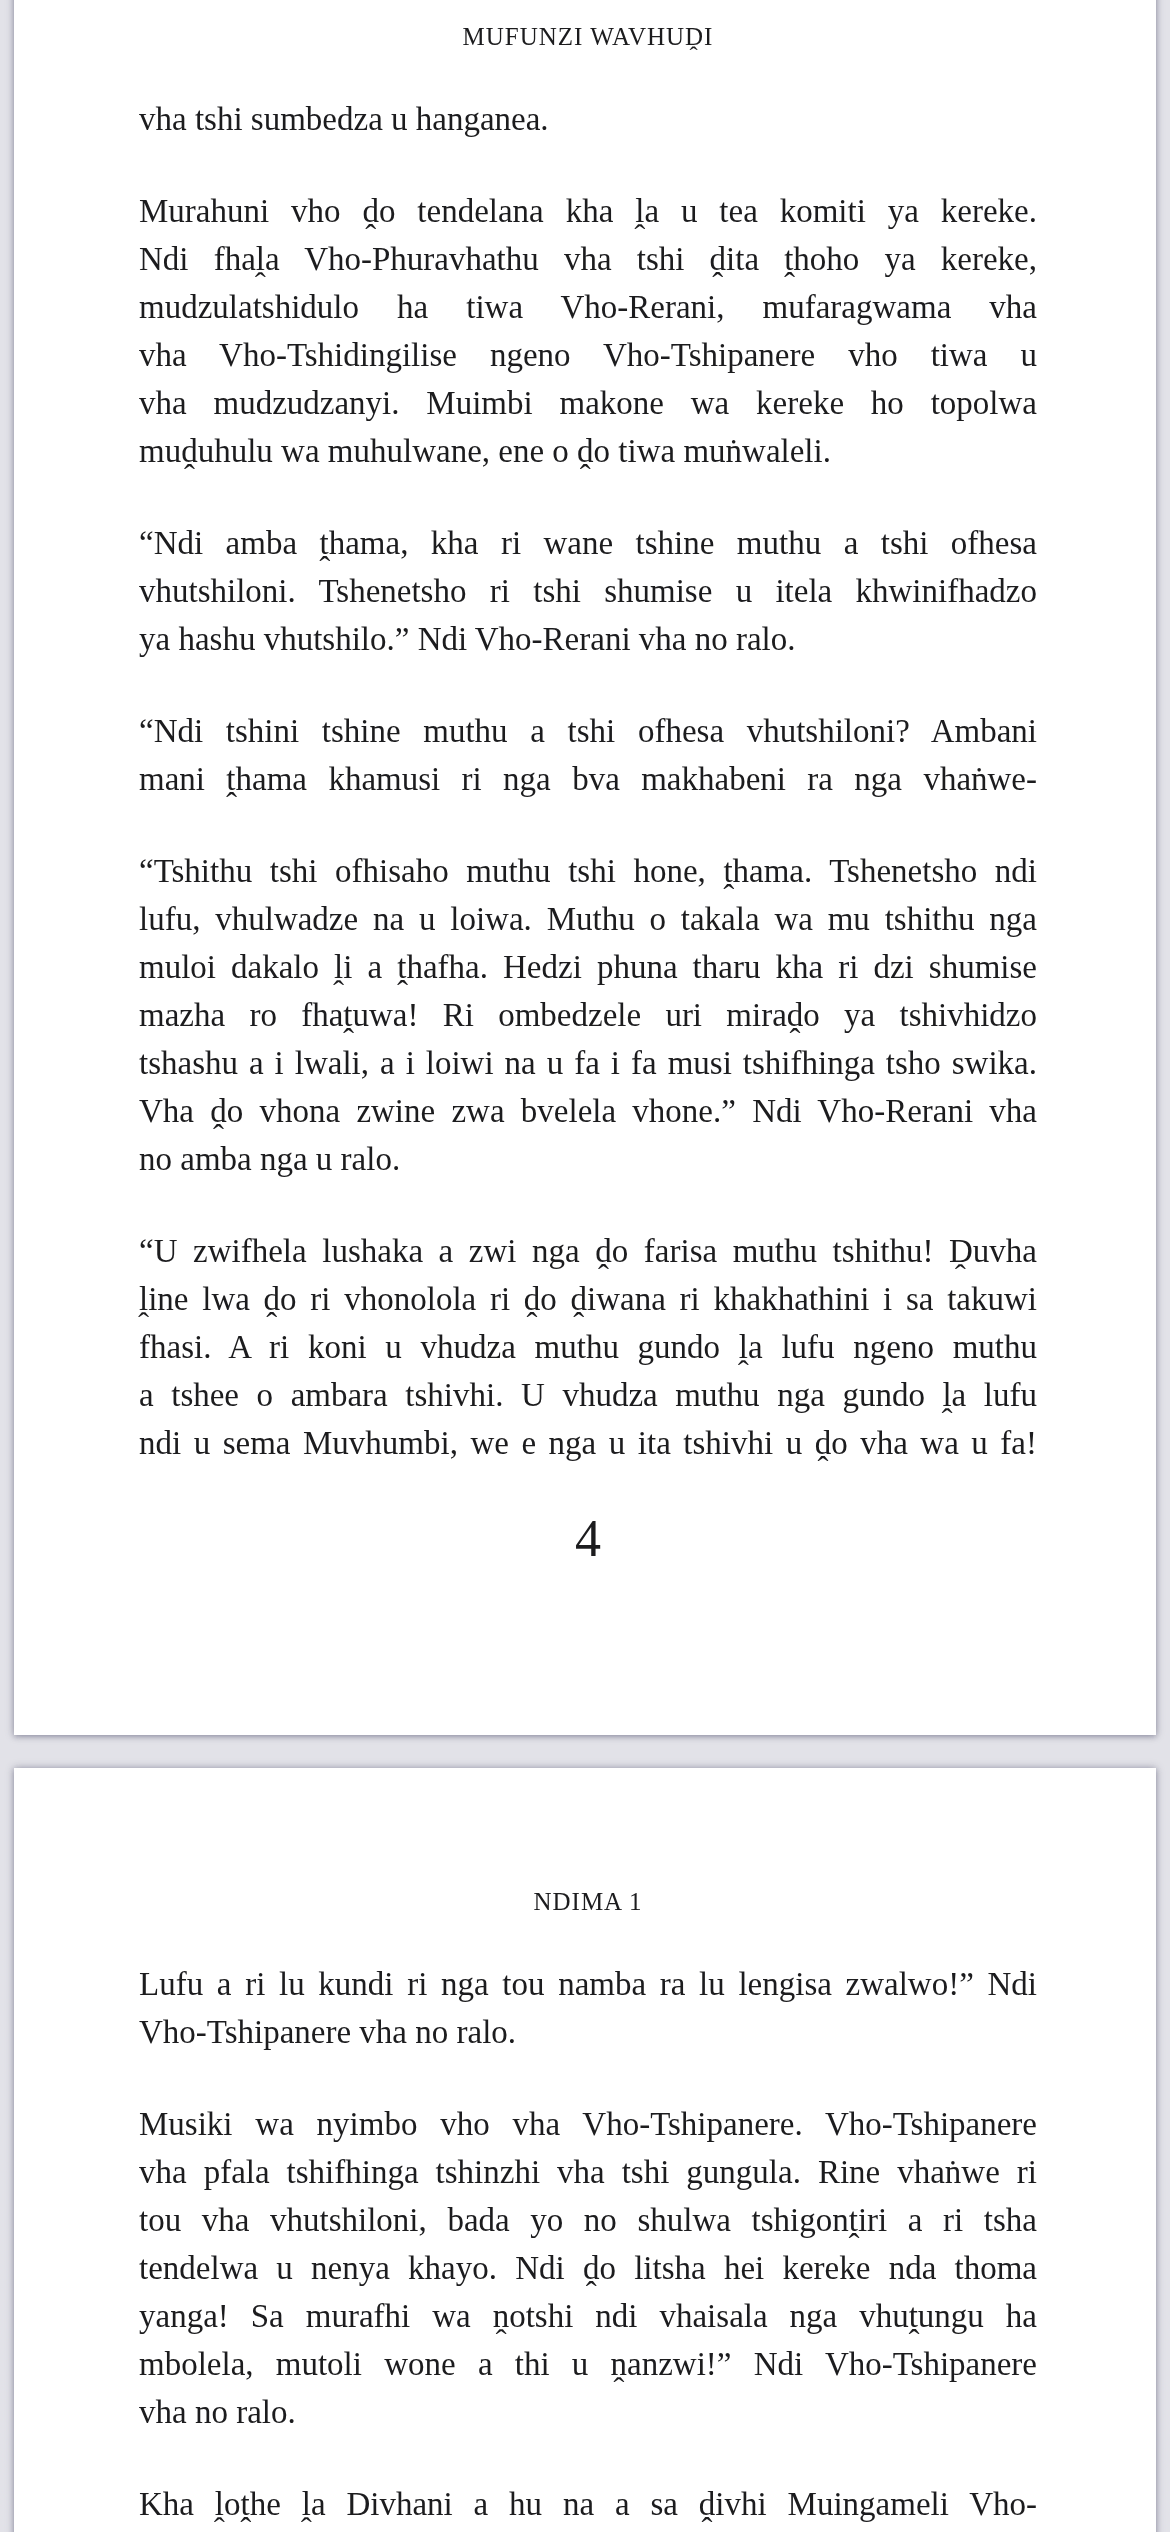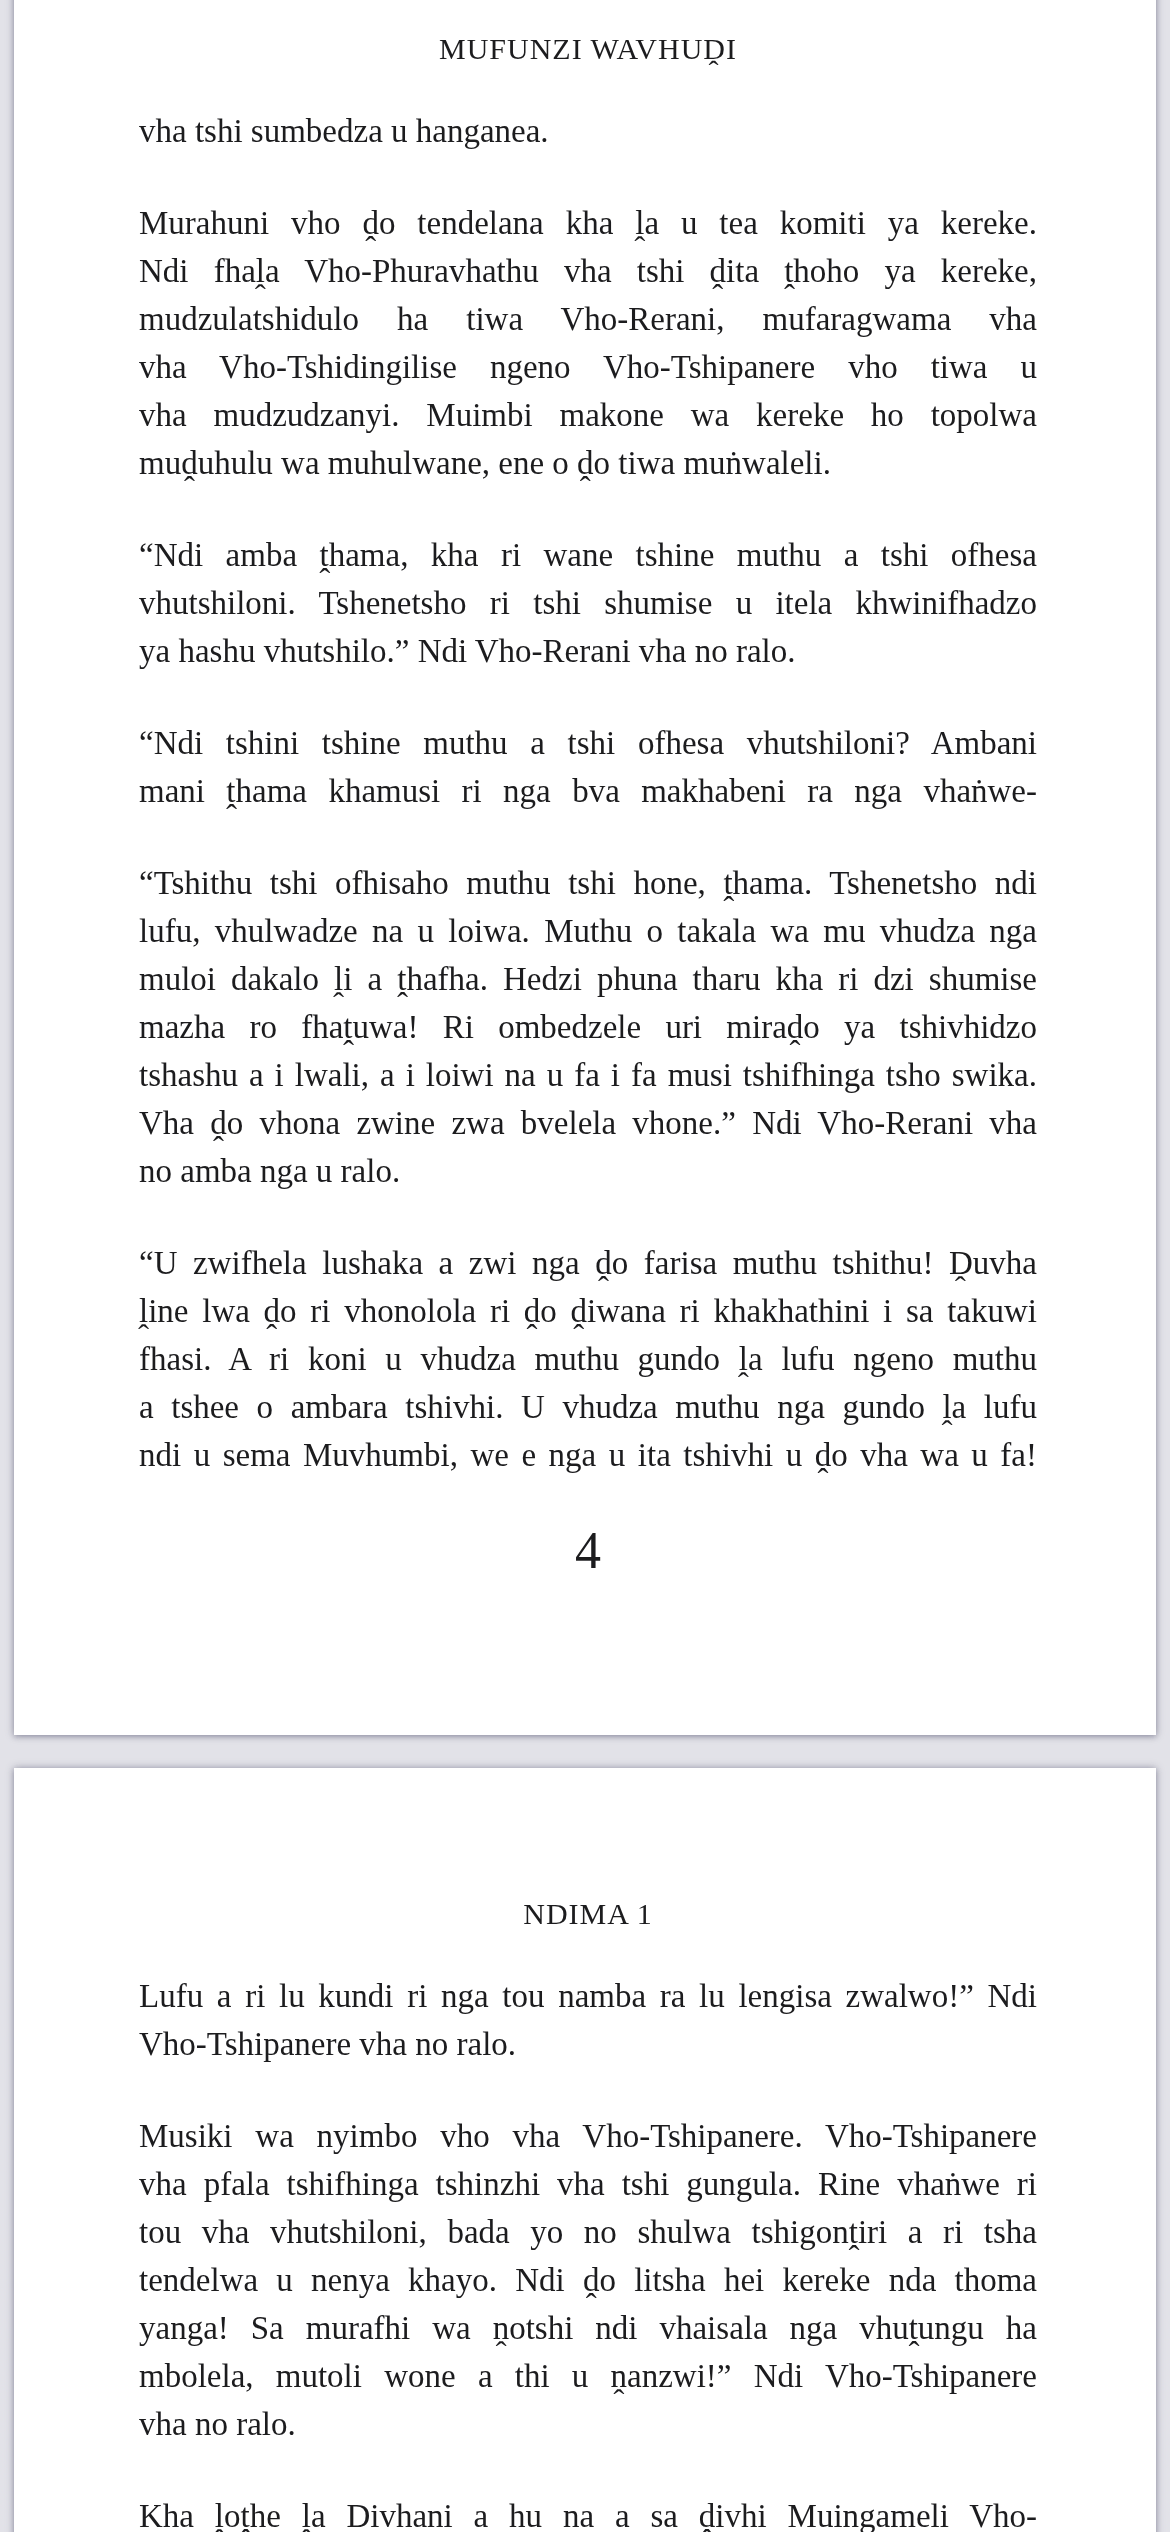--- a/index.html
+++ b/index.html
@@ -22,25 +22,25 @@
     height: 1832px;
     background: #ffffff;
     box-shadow: 0 0 8px rgba(60, 60, 90, 0.40), 0 2px 5px rgba(60, 60, 90, 0.25);
     box-sizing: border-box;
     padding: 118px 119px 0 125px;
   }
   #page-4 { top: -97px; }
   #page-5 { top: 1768px; }
   .running-header {
     text-align: center;
-    font-size: 30px;
+    font-size: 25px;
     line-height: 32px;
     letter-spacing: 1px;
     color: #1c1c1e;
-    margin: 12px 0 42px 0;
+    margin: 0 0 42px 0;
   }
   .body-text { }
   .para { margin: 0 0 44px 0; }
   .line {
     font-size: 33px;
     line-height: 48px;
     color: #1c1c1e;
     text-align: justify;
     text-align-last: justify;
   }
@@ -76,21 +76,21 @@
           <div class="line">“Ndi amba ṱhama, kha ri wane tshine muthu a tshi ofhesa</div>
           <div class="line">vhutshiloni. Tshenetsho ri tshi shumise u itela khwinifhadzo</div>
           <div class="line last">ya hashu vhutshilo.” Ndi Vho-Rerani vha no ralo.</div>
         </div>
         <div class="para">
           <div class="line">“Ndi tshini tshine muthu a tshi ofhesa vhutshiloni? Ambani</div>
           <div class="line">mani ṱhama khamusi ri nga bva makhabeni ra nga vhaṅwe-</div>
         </div>
         <div class="para">
           <div class="line">“Tshithu tshi ofhisaho muthu tshi hone, ṱhama. Tshenetsho ndi</div>
-          <div class="line">lufu, vhulwadze na u loiwa. Muthu o takala wa mu vhudza nga</div>
+          <div class="line">lufu, vhulwadze na u loiwa. Muthu o takala wa mu tshithu nga</div>
           <div class="line">muloi dakalo ḽi a ṱhafha. Hedzi phuna tharu kha ri dzi shumise</div>
           <div class="line">mazha ro fhaṱuwa! Ri ombedzele uri miraḓo ya tshivhidzo</div>
           <div class="line">tshashu a i lwali, a i loiwi na u fa i fa musi tshifhinga tsho swika.</div>
           <div class="line">Vha ḓo vhona zwine zwa bvelela vhone.” Ndi Vho-Rerani vha</div>
           <div class="line last">no amba nga u ralo.</div>
         </div>
         <div class="para">
           <div class="line">“U zwifhela lushaka a zwi nga ḓo farisa muthu tshithu! Ḓuvha</div>
           <div class="line">ḽine lwa ḓo ri vhonolola ri ḓo ḓiwana ri khakhathini i sa takuwi</div>
           <div class="line">fhasi. A ri koni u vhudza muthu gundo ḽa lufu ngeno muthu</div>

